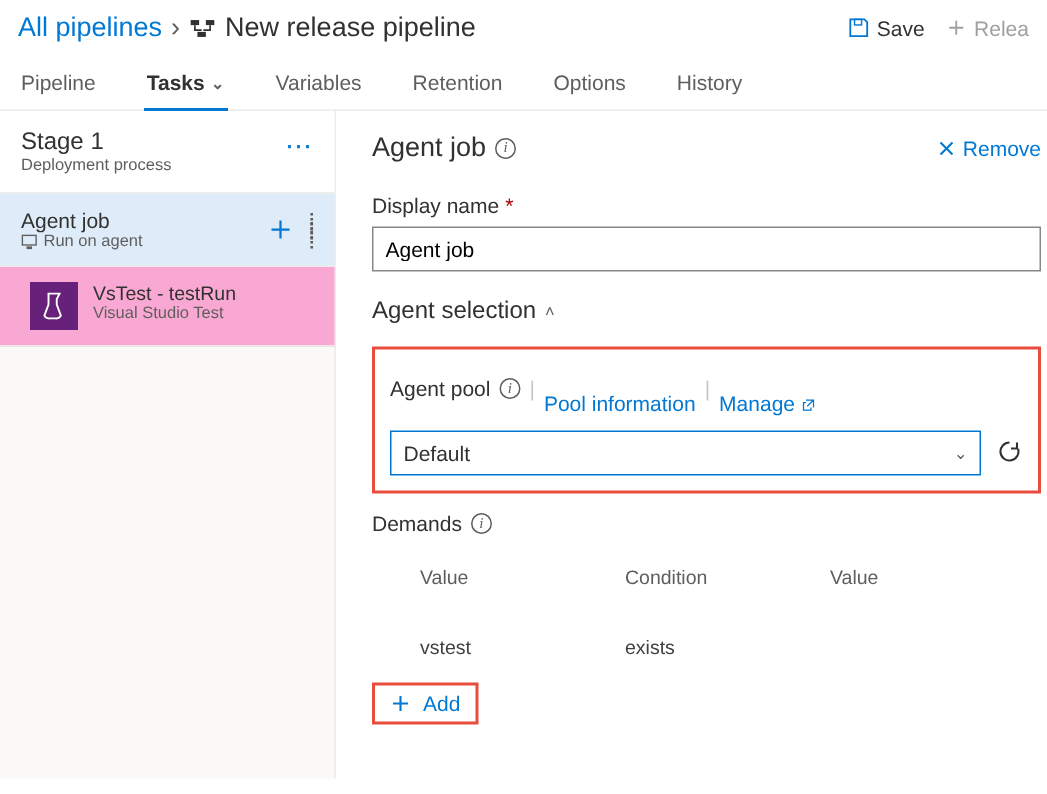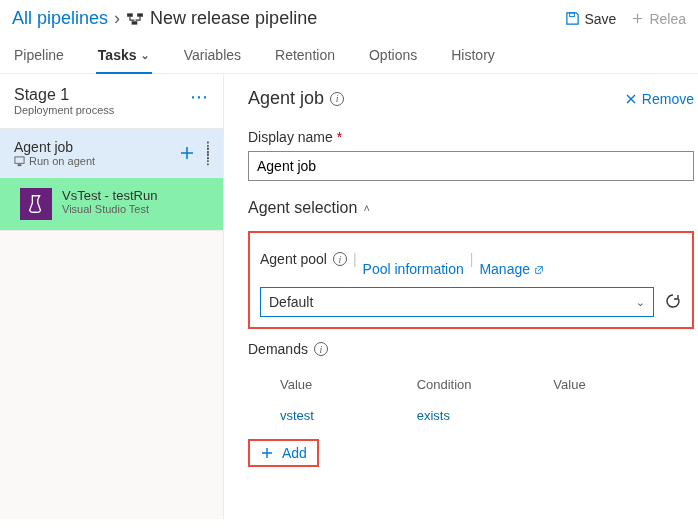--- a/index.html
+++ b/index.html
@@ -94,21 +94,21 @@
   .job-item .meta .s { font-size: 11px; color: #605e5c; display: flex; align-items: center; gap: 4px; }
   .job-actions { display: flex; gap: 8px; align-items: center; color: #0078d4; }
   .plus-svg { width: 20px; height: 20px; }
   .grip { color: #605e5c; font-size: 12px; letter-spacing: -1px; cursor: grab; line-height: 6px;}
 
   .task-item {
     display: flex;
     gap: 10px;
     padding: 10px 10px 10px 20px;
     cursor: pointer;
-    background: #86efac;
+    background: #f9a8d4;
     border-bottom: 1px solid #edebe9;
   }
   .task-ico {
     width: 32px; height: 32px;
     background: #68217a;
     display: flex; align-items: center; justify-content: center;
   }
   .task-item .meta .t { font-size: 13px; }
   .task-item .meta .s { font-size: 11px; color: #605e5c; }
 
@@ -174,21 +174,21 @@
   .refresh { cursor: pointer; color: #323130; }
 
   .demands-head { display: flex; align-items: center; gap: 6px; margin-bottom: 12px; }
   .demands-table-head, .demands-row {
     display: grid;
     grid-template-columns: 28px 1fr 1fr 1fr;
     padding: 8px 4px;
     font-size: 13px;
   }
   .demands-table-head { color: #605e5c; }
-  .demands-row { color: #0369a1; }
+  .demands-row { color: #404040; margin-top: 16px; }
 
   .add-box {
     display: inline-flex;
     border: 2px solid #e74c3c;
     padding: 4px 10px;
     align-items: center;
     gap: 8px;
     color: #0078d4;
     cursor: pointer;
     margin-top: 8px;

